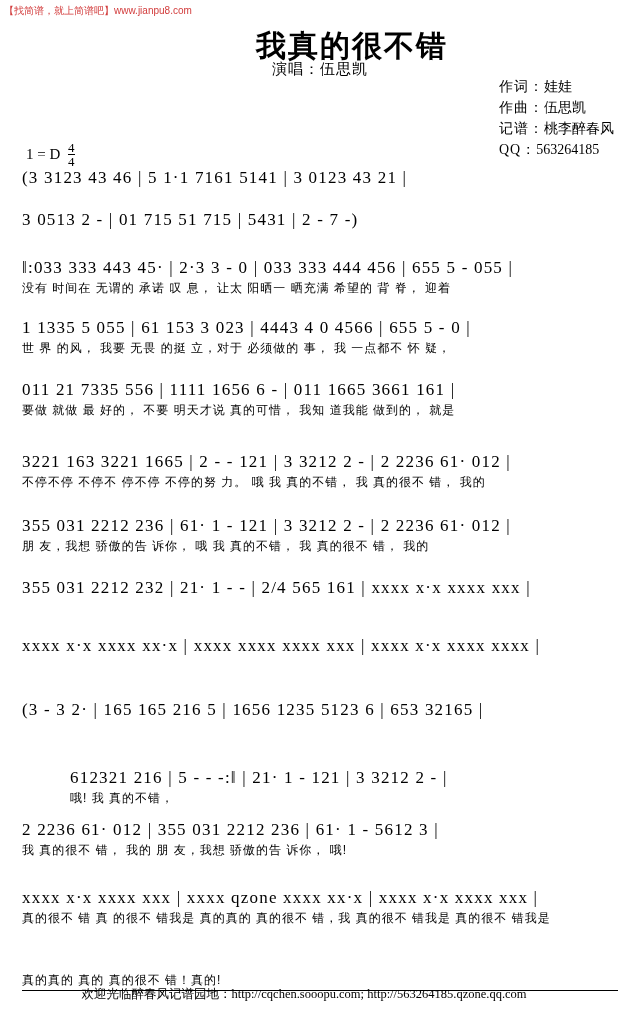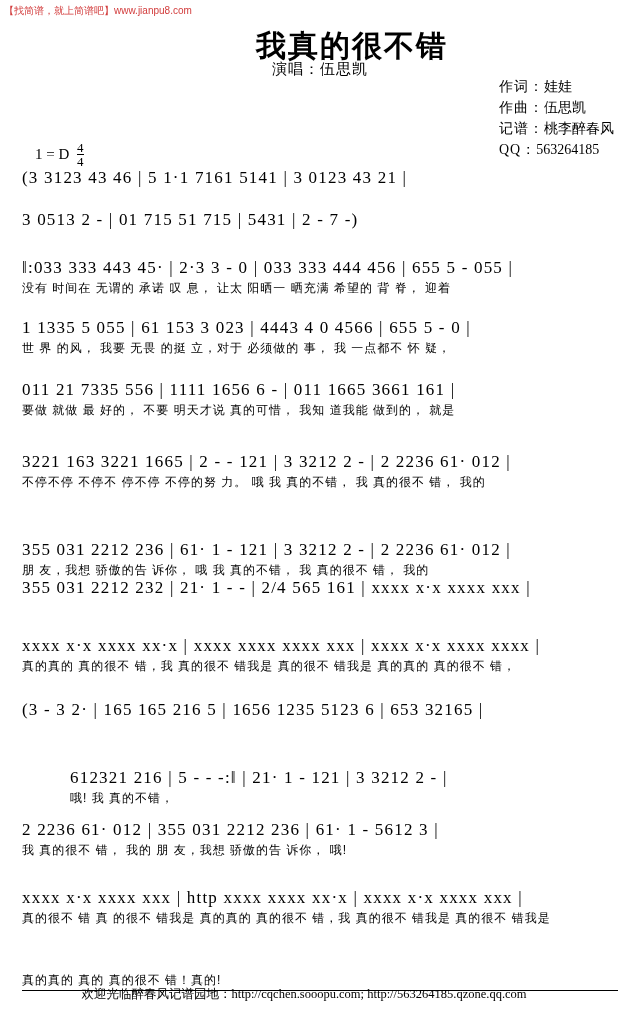--- a/index.html
+++ b/index.html
@@ -59,21 +59,20 @@
     white-space: nowrap;
   }
   .credits .lbl { letter-spacing: 1px; }
   .keysig {
     position: absolute;
     left: 26px;
     top: 142px;
     font-size: 15px;
     font-family: "Liberation Serif", serif;
     white-space: nowrap;
-    margin-left: 9px;
   }
   .keysig .frac {
     display: inline-block;
     vertical-align: middle;
     text-align: center;
     line-height: 1.0;
     font-size: 13px;
     margin-left: 4px;
     position: relative;
     top: -1px;
@@ -170,45 +169,44 @@
       <div class="lyrics">世 界 的风，    我要    无畏 的挺 立，对于  必须做的 事，  我 一点都不  怀  疑，</div>
     </div>
     <div class="line" style="top: 380px;">
       <div class="notes">011 21  7335  556 | 1111  1656 6 - | 011 1665  3661  161 |</div>
       <div class="lyrics">要做  就做 最 好的，  不要      明天才说  真的可惜，      我知 道我能  做到的， 就是</div>
     </div>
     <div class="line" style="top: 452px;">
       <div class="notes">3221 163  3221 1665 | 2 - - 121 | 3 3212 2 - | 2 2236 61· 012 |</div>
       <div class="lyrics">不停不停 不停不  停不停 不停的努  力。   哦    我 真的不错，    我 真的很不  错，   我的</div>
     </div>
-    <div class="line" style="top: 516px; margin-top: 24px;">
+    <div class="line" style="top: 516px;">
       <div class="notes">355 031  2212 236 | 61· 1 - 121 | 3 3212 2 - | 2 2236 61· 012 |</div>
       <div class="lyrics">朋  友，我想  骄傲的告 诉你，      哦        我 真的不错，    我 真的很不  错，   我的</div>
     </div>
     <div class="line" style="top: 578px;">
       <div class="notes">355 031  2212 232 | 21· 1 - - | 2/4 565 161 | xxxx x·x xxxx xxx |</div>
     </div>
     <div class="line" style="top: 636px;">
       <div class="notes">xxxx x·x xxxx xx·x | xxxx xxxx xxxx xxx | xxxx x·x xxxx xxxx |</div>
-      <div class="lyrics">真的真的 真的很不 错，我    真的很不  错我是 真的很不 错我是  真的真的 真的很不 错，</div>
     </div>
     <div class="line" style="top: 700px;">
       <div class="notes">(3 - 3 2· | 165 165 216 5 | 1656  1235  5123 6 | 653 32165 |</div>
       <div class="lyrics"></div>
     </div>
     <div class="line" style="top: 768px; margin-left: 48px;">
       <div class="notes">612321  216 | 5 - - -:‖ | 21· 1 - 121 | 3 3212 2 - |</div>
       <div class="lyrics">哦!    我   真的不错，</div>
     </div>
     <div class="line" style="top: 820px;">
       <div class="notes">2 2236  61· 012 | 355  031  2212  236 | 61· 1 - 5612 3 |</div>
       <div class="lyrics">我 真的很不    错，    我的    朋 友，我想    骄傲的告  诉你，        哦!</div>
     </div>
     <div class="line" style="top: 888px;">
-      <div class="notes">xxxx x·x xxxx xxx | http xxxx xxxx xx·x | xxxx x·x xxxx xxx |</div>
+      <div class="notes">xxxx x·x xxxx xxx | xxxx qzone xxxx xx·x | xxxx x·x xxxx xxx |</div>
       <div class="lyrics">真的很不 错 真 的很不  错我是  真的真的 真的很不 错，我   真的很不 错我是 真的很不 错我是</div>
     </div>
     <div class="line" style="top: 950px;">
       <div class="lyrics">真的真的 真的 真的很不 错！真的!</div>
     </div>
     <div class="divider" style="top: 990px;"></div>
   </div>
 
 <div class="footer">欢迎光临醉春风记谱园地：http://cqchen.sooopu.com;    http://563264185.qzone.qq.com</div>
 

